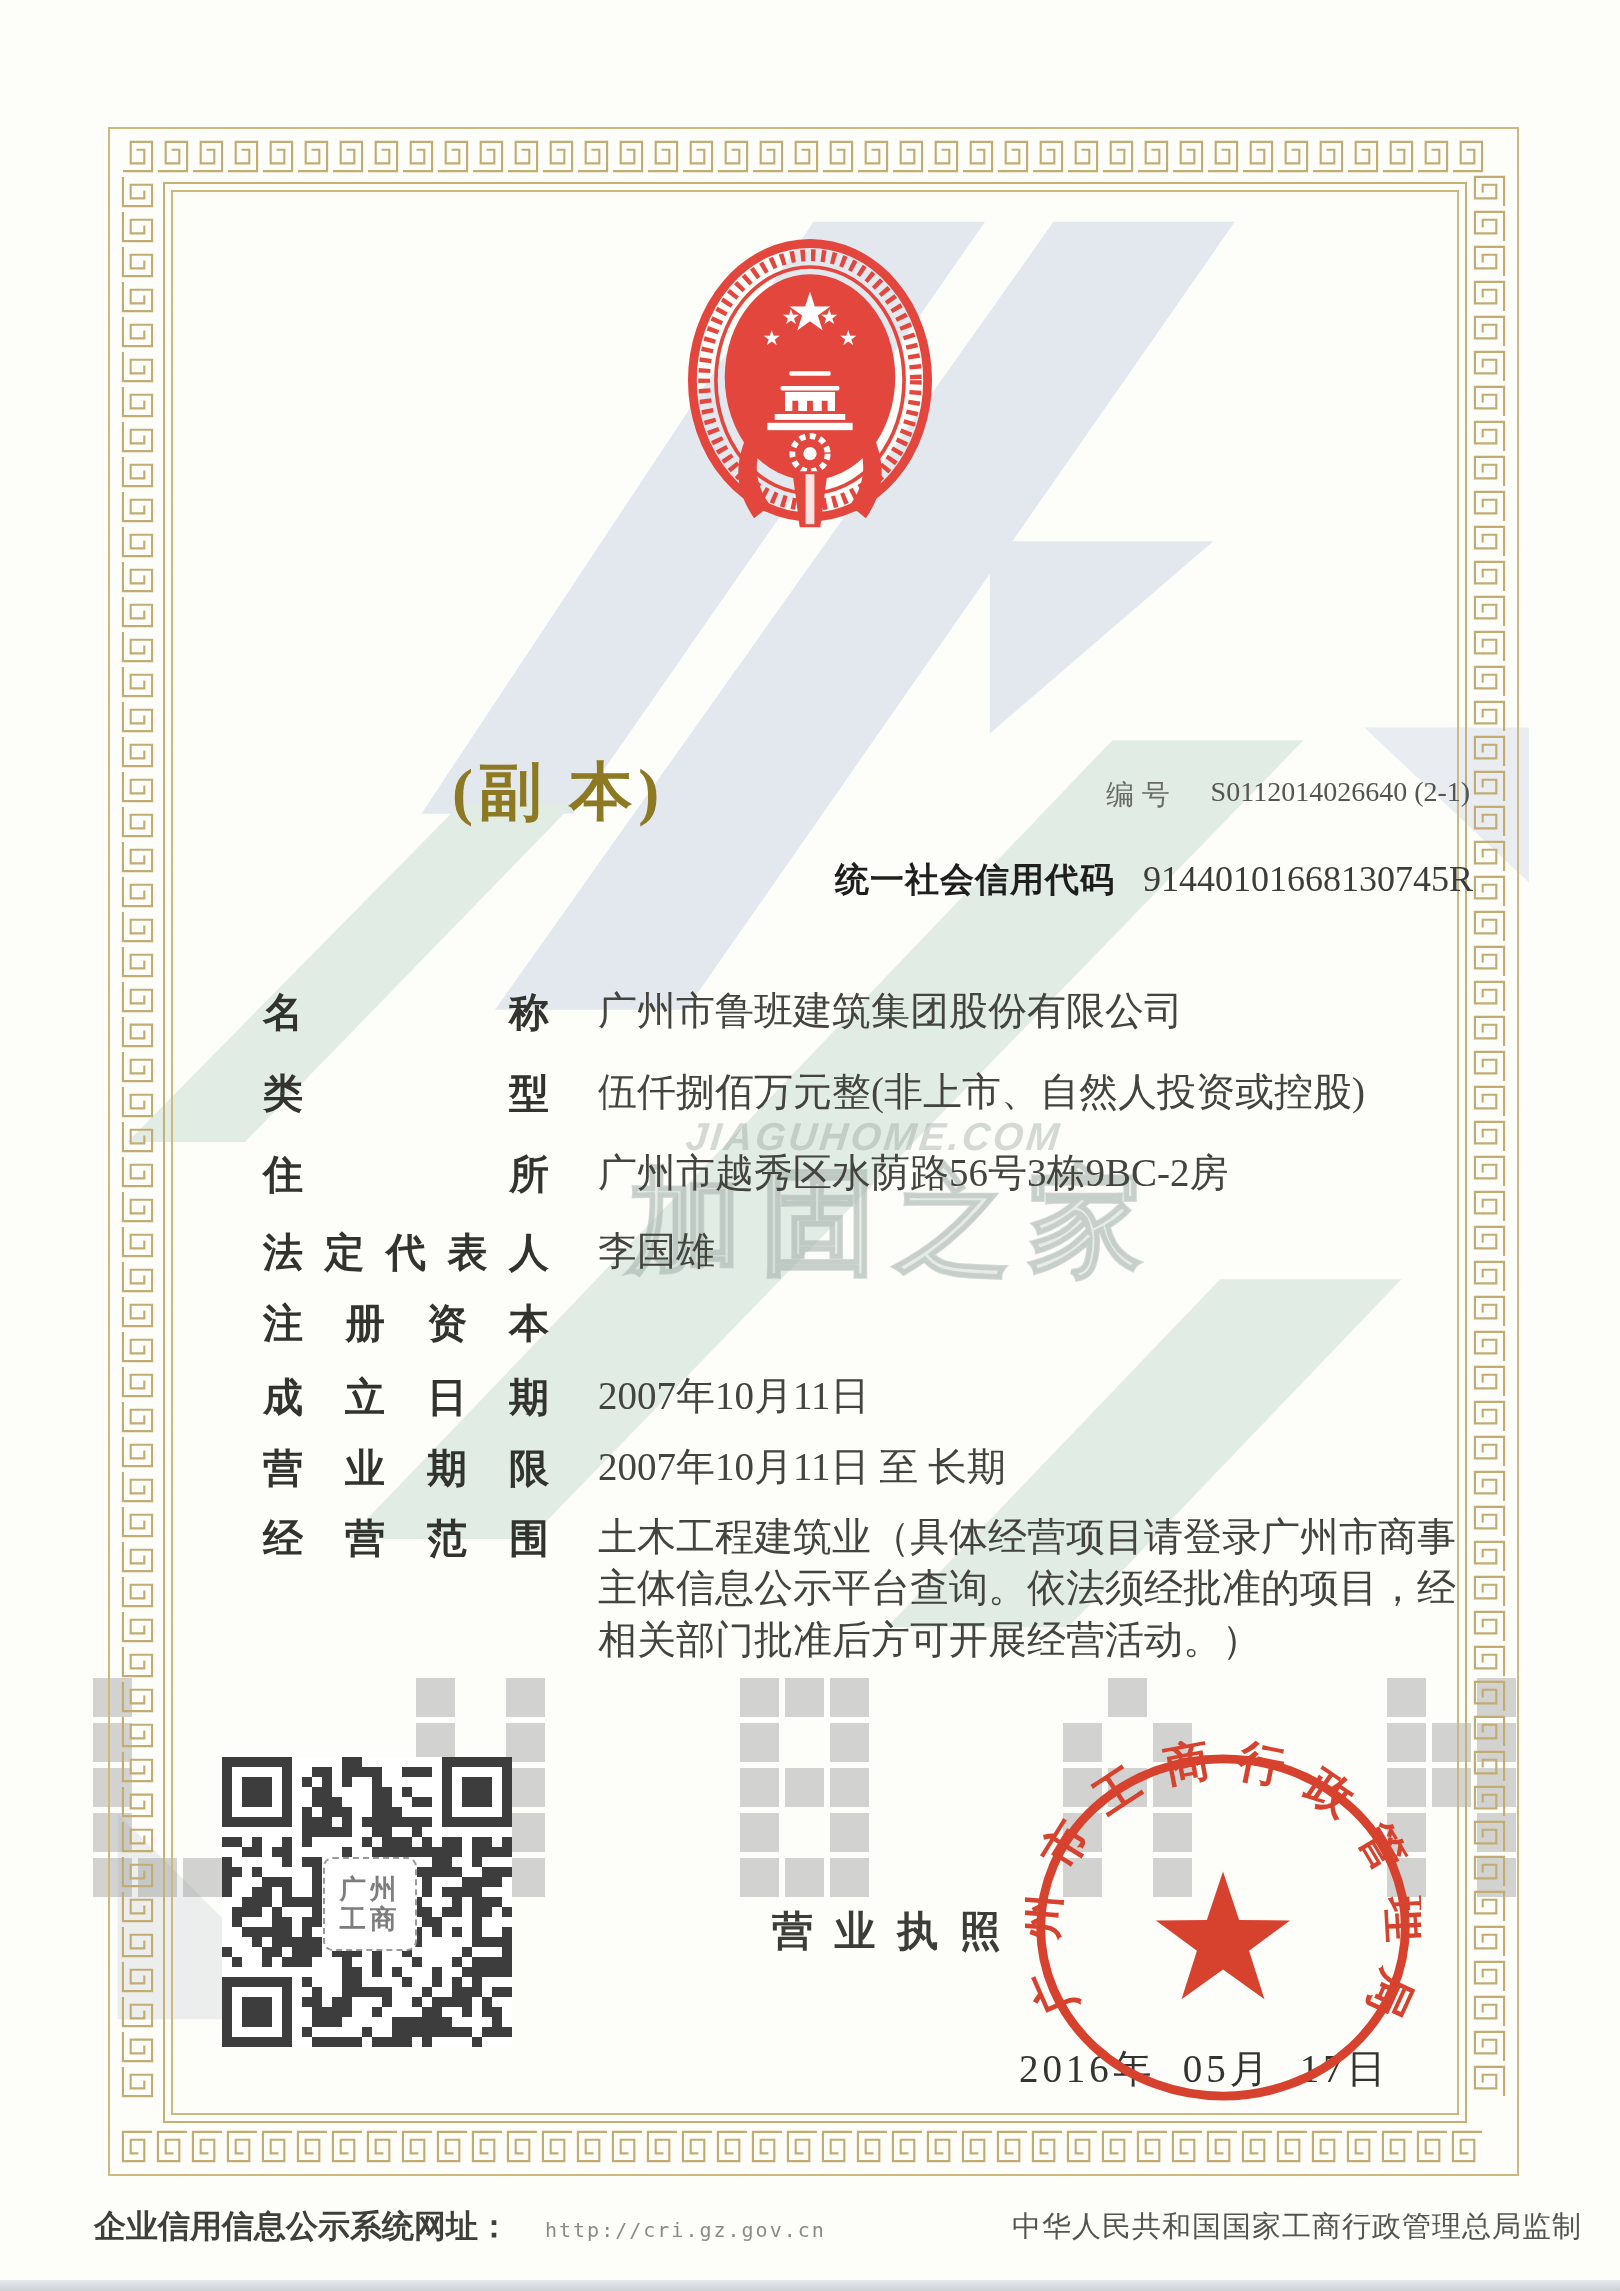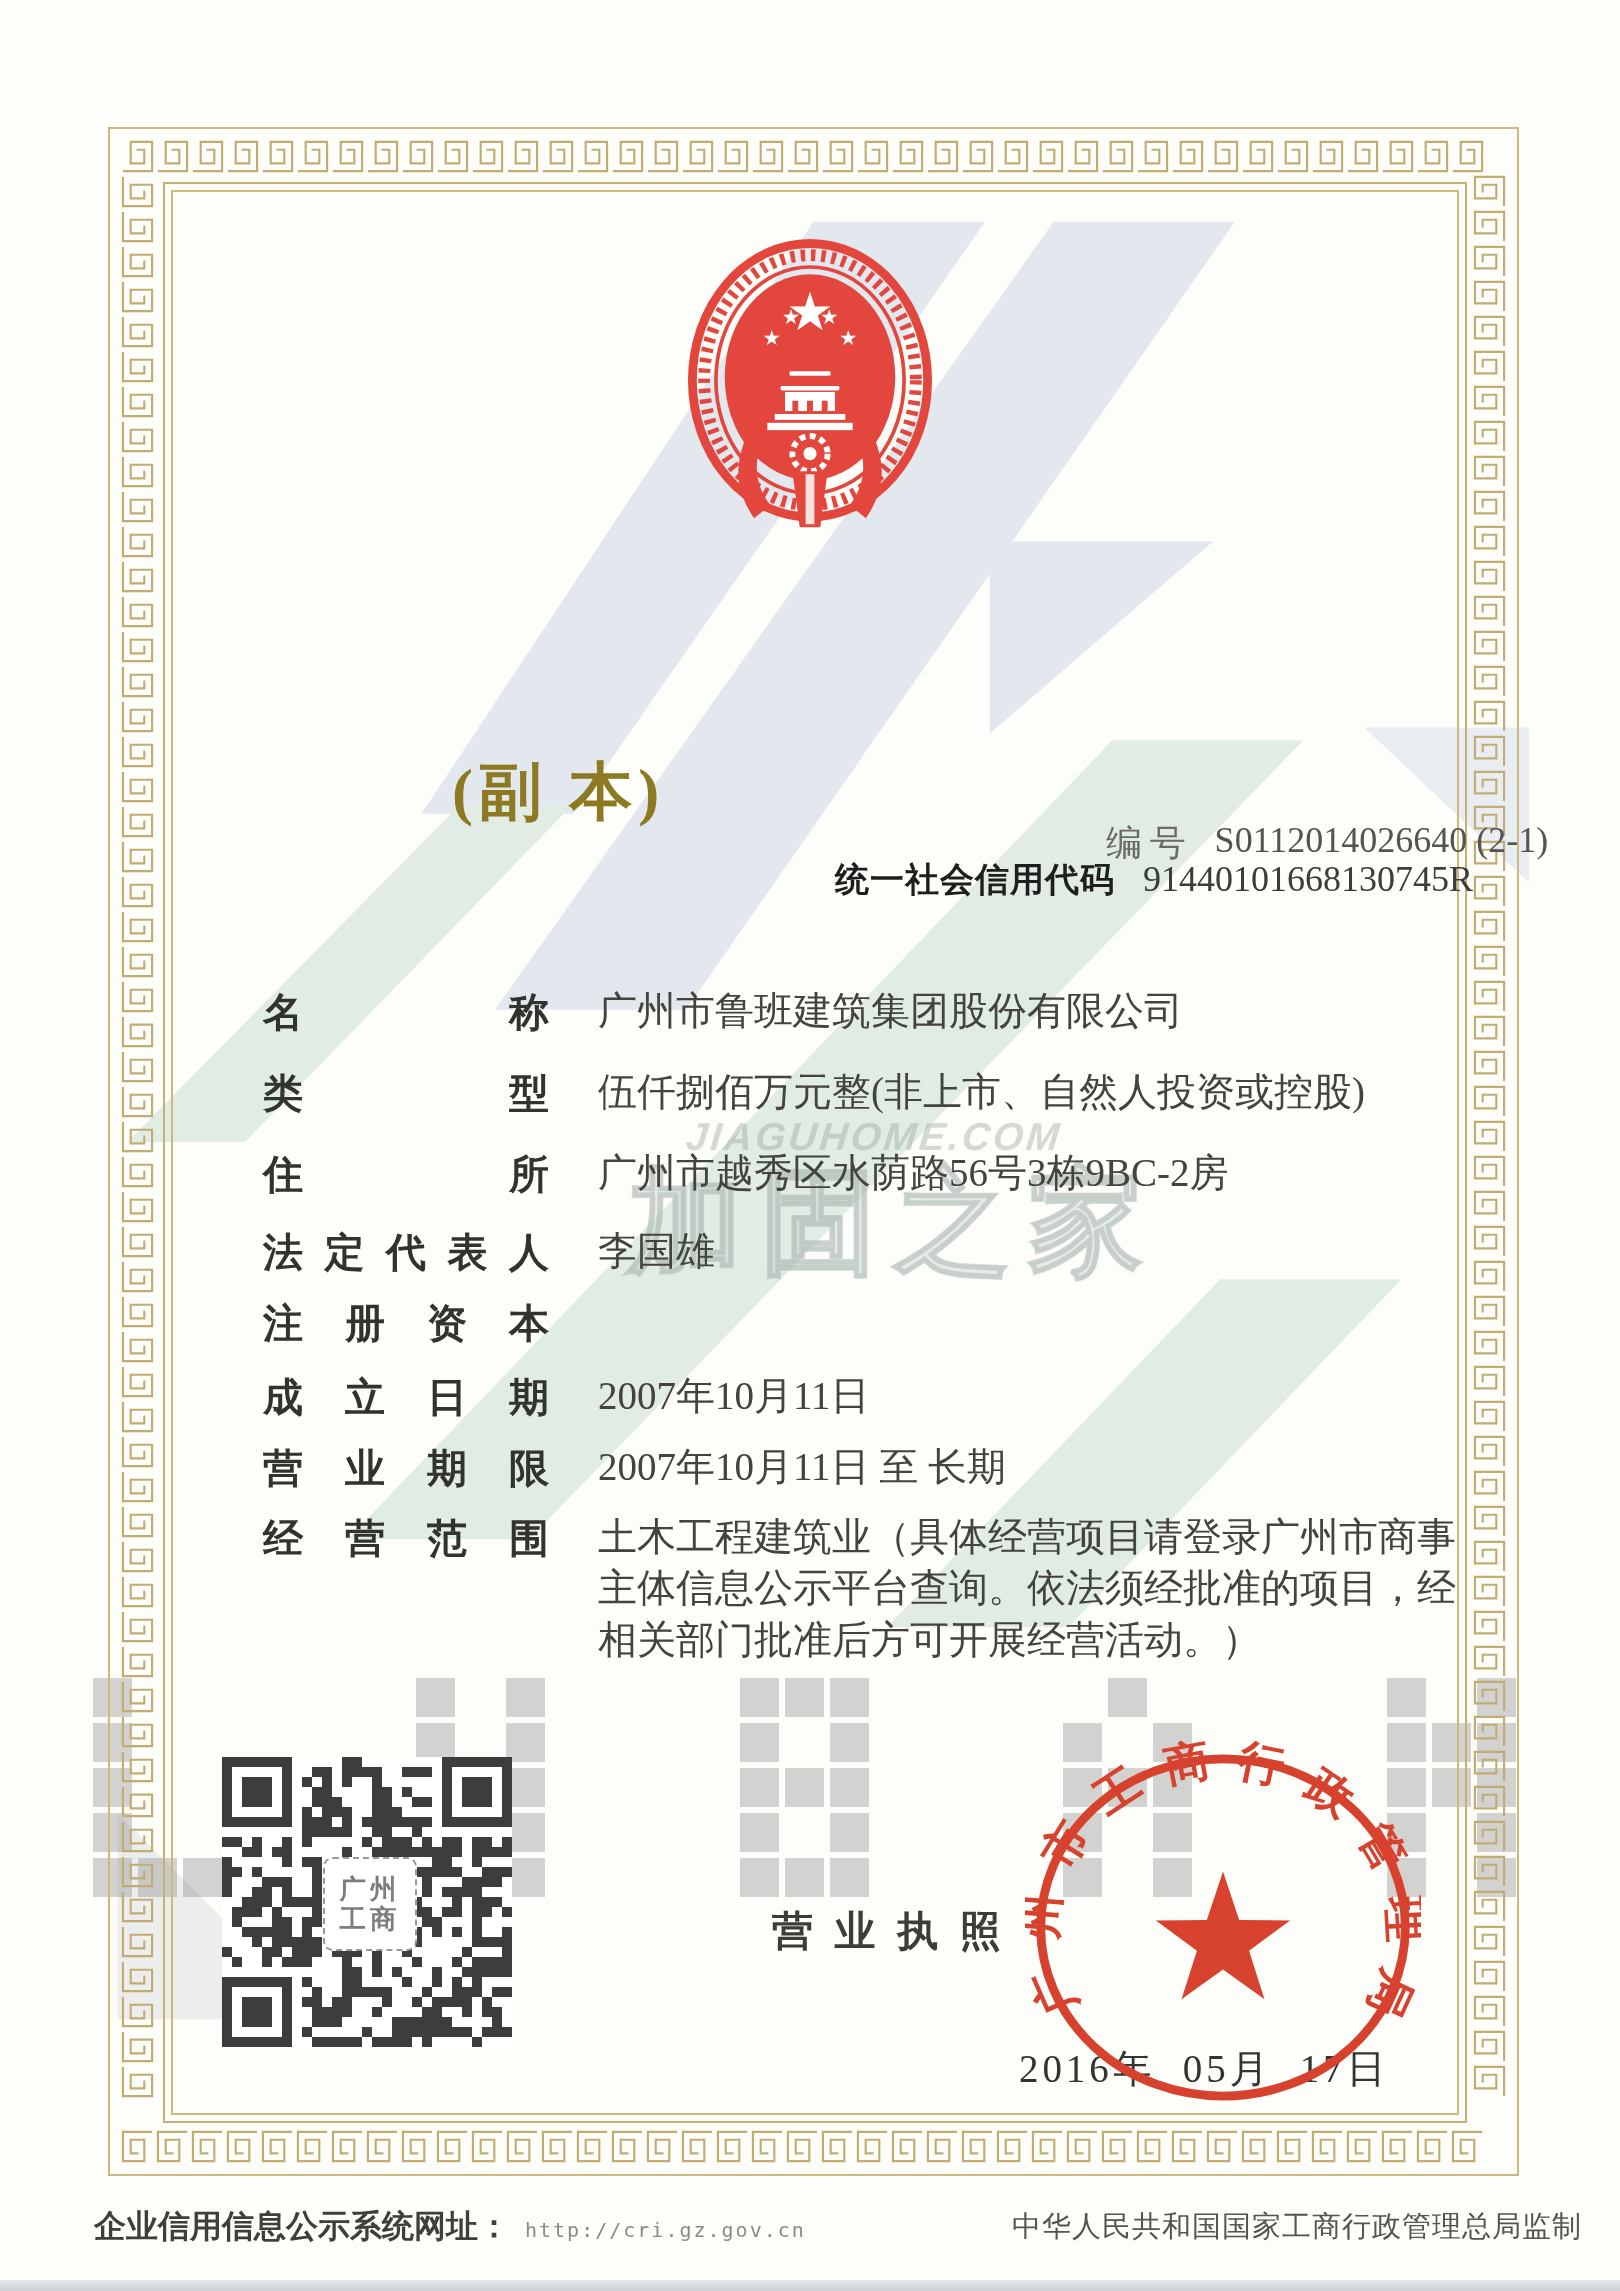--- a/index.html
+++ b/index.html
@@ -45,21 +45,21 @@
   #emblem{left:663px;top:231px;width:294px;height:316px;}
   #title{
     left:0px;top:561px;width:1127px;text-align:center;
     font-size:147px;font-weight:bold;letter-spacing:13.7px;color:#8c7922;
     font-family:"Liberation Serif","DejaVu Serif",serif;
   }
   #subtitle{
     left:0px;top:749px;width:1117px;text-align:center;
     font-size:63px;font-weight:bold;letter-spacing:5.9px;color:#8c7922;
   }
-  #serial-row{left:1106px;top:819px;display:flex;gap:21px;font-size:36px;}
+  #serial-row{left:1106px;top:776px;display:flex;gap:33px;font-size:28px;}
   #serial-label{color:#6b6b65;letter-spacing:7.8px;}
   #serial-value{color:#55554f;}
   #credit-row{left:835px;top:857px;display:flex;gap:28px;align-items:baseline;}
   #credit-label{font-size:34px;font-weight:bold;color:#1e1e1c;letter-spacing:1px;}
   #credit-value{font-size:36px;color:#3c3c38;letter-spacing:0px;}
   .field-row{position:absolute;left:263px;display:flex;}
   .f-label{
     width:286px;display:flex;justify-content:space-between;
     font-size:40px;font-weight:bold;color:#32322e;flex:0 0 286px;
   }
@@ -73,21 +73,21 @@
     left:323px;top:1857px;width:90px;height:90px;background:#fff;
     border:2px dashed #9a9a9a;border-radius:9.8px;z-index:4;
     display:flex;flex-direction:column;align-items:center;justify-content:center;
     font-size:26.5px;font-weight:bold;color:#7d7d7d;line-height:1.15;letter-spacing:3.9px;
   }
   
   #reg-label{left:772px;top:1904px;font-size:41px;color:#3c3c38;letter-spacing:21.6px;font-weight:bold;white-space:nowrap;}
   #seal{left:1025px;top:1741px;width:396px;height:369px;z-index:5;}
   #date{left:1019px;top:2042px;font-size:39px;color:#33332f;letter-spacing:3.9px;white-space:pre;}
   
-  #footer-left{left:94px;top:2205px;display:flex;align-items:baseline;gap:15px;}
+  #footer-left{left:94px;top:2205px;display:flex;align-items:baseline;gap:35px;}
   #footer-site-label{font-size:32px;color:#3e3e3a;font-weight:bold;}
   #footer-site-url{font-size:20px;color:#8b8b85;font-family:"DejaVu Sans Mono","Liberation Mono",monospace;letter-spacing:2px;text-align:center;}
   #footer-right{left:1012px;top:2207px;font-size:29px;color:#55554f;letter-spacing:1px;}
   #bottom-strip{left:0;top:2280px;width:1620px;height:11.8px;background:linear-gradient(#e7eaec,#c9ced3);z-index:6;}
 </style>
 </head>
 <body>
 
 <div class="page">
 

